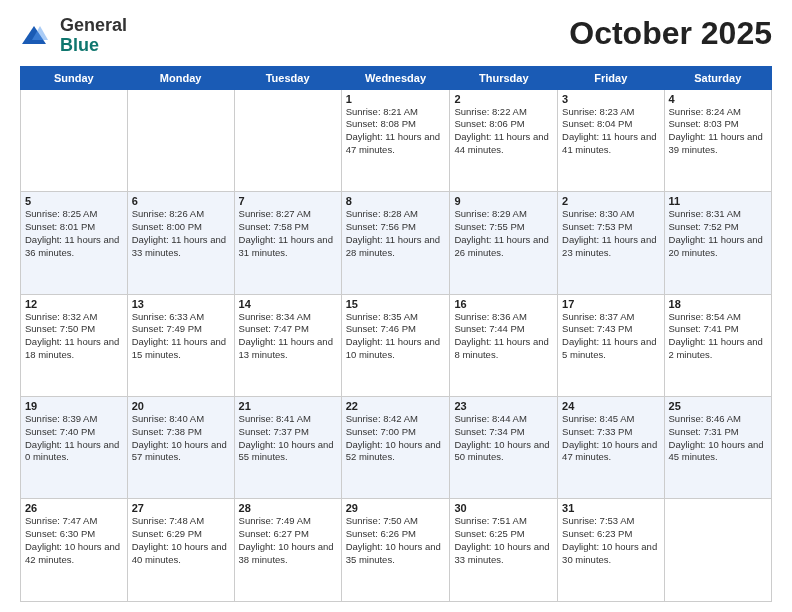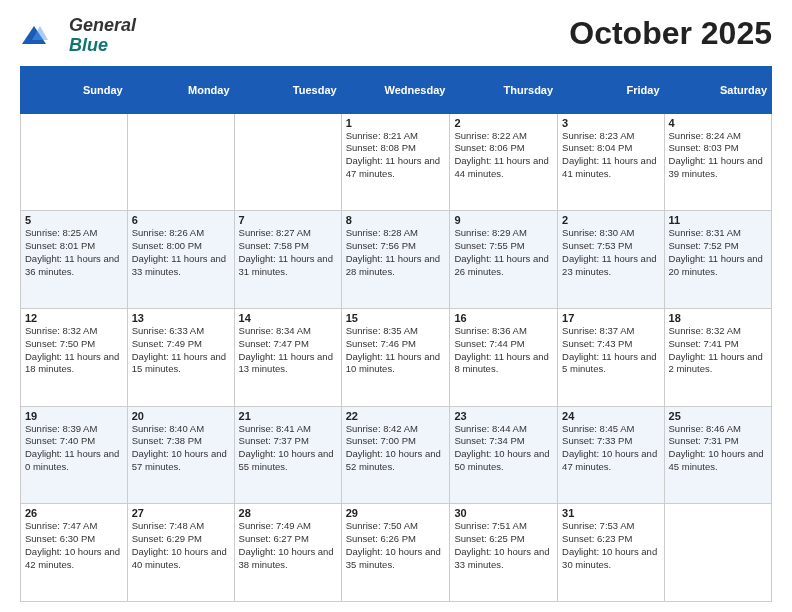--- a/index.html
+++ b/index.html
@@ -19,22 +19,21 @@
     }
     .header {
       display: flex;
       justify-content: space-between;
       align-items: flex-start;
       margin-bottom: 10px;
     }
     .logo {
       display: flex;
       align-items: center;
-      gap: 21px;
-      font-style: italic;
+      gap: 12px;
     }
     .logo-text {
       font-size: 18px;
       font-weight: bold;
       line-height: 1.1;
     }
     .logo-general { color: #333; }
     .logo-blue { color: #0f766e; }
     .logo-icon {
       width: 28px;
@@ -55,22 +54,22 @@
     }
     .calendar {
       flex: 1;
       border-collapse: collapse;
       width: 100%;
       font-size: 10px;
     }
     .calendar th {
       background: #1a5bb5;
       color: #fff;
-      padding: 17px 4px;
-      text-align: right;
+      padding: 5px 4px;
+      text-align: center;
       font-size: 11px;
       font-weight: bold;
       border: 1px solid #1a5bb5;
     }
     .calendar td {
       border: 1px solid #ccc;
       vertical-align: top;
       padding: 3px 4px;
       width: 113px;
       background: #fff;
@@ -231,21 +230,21 @@
 Daylight: 11 hours and 8 minutes.</div>
           </td>
           <td>
             <span class="day-num">17</span>
             <div class="day-info">Sunrise: 8:37 AM
 Sunset: 7:43 PM
 Daylight: 11 hours and 5 minutes.</div>
           </td>
           <td>
             <span class="day-num">18</span>
-            <div class="day-info">Sunrise: 8:32 AM
+            <div class="day-info">Sunrise: 8:54 AM
 Sunset: 7:41 PM
 Daylight: 11 hours and 2 minutes.</div>
           </td>
         </tr>
         <tr class="row-even">
           <td>
             <span class="day-num">19</span>
             <div class="day-info">Sunrise: 8:39 AM
 Sunset: 7:40 PM
 Daylight: 11 hours and 0 minutes.</div>

